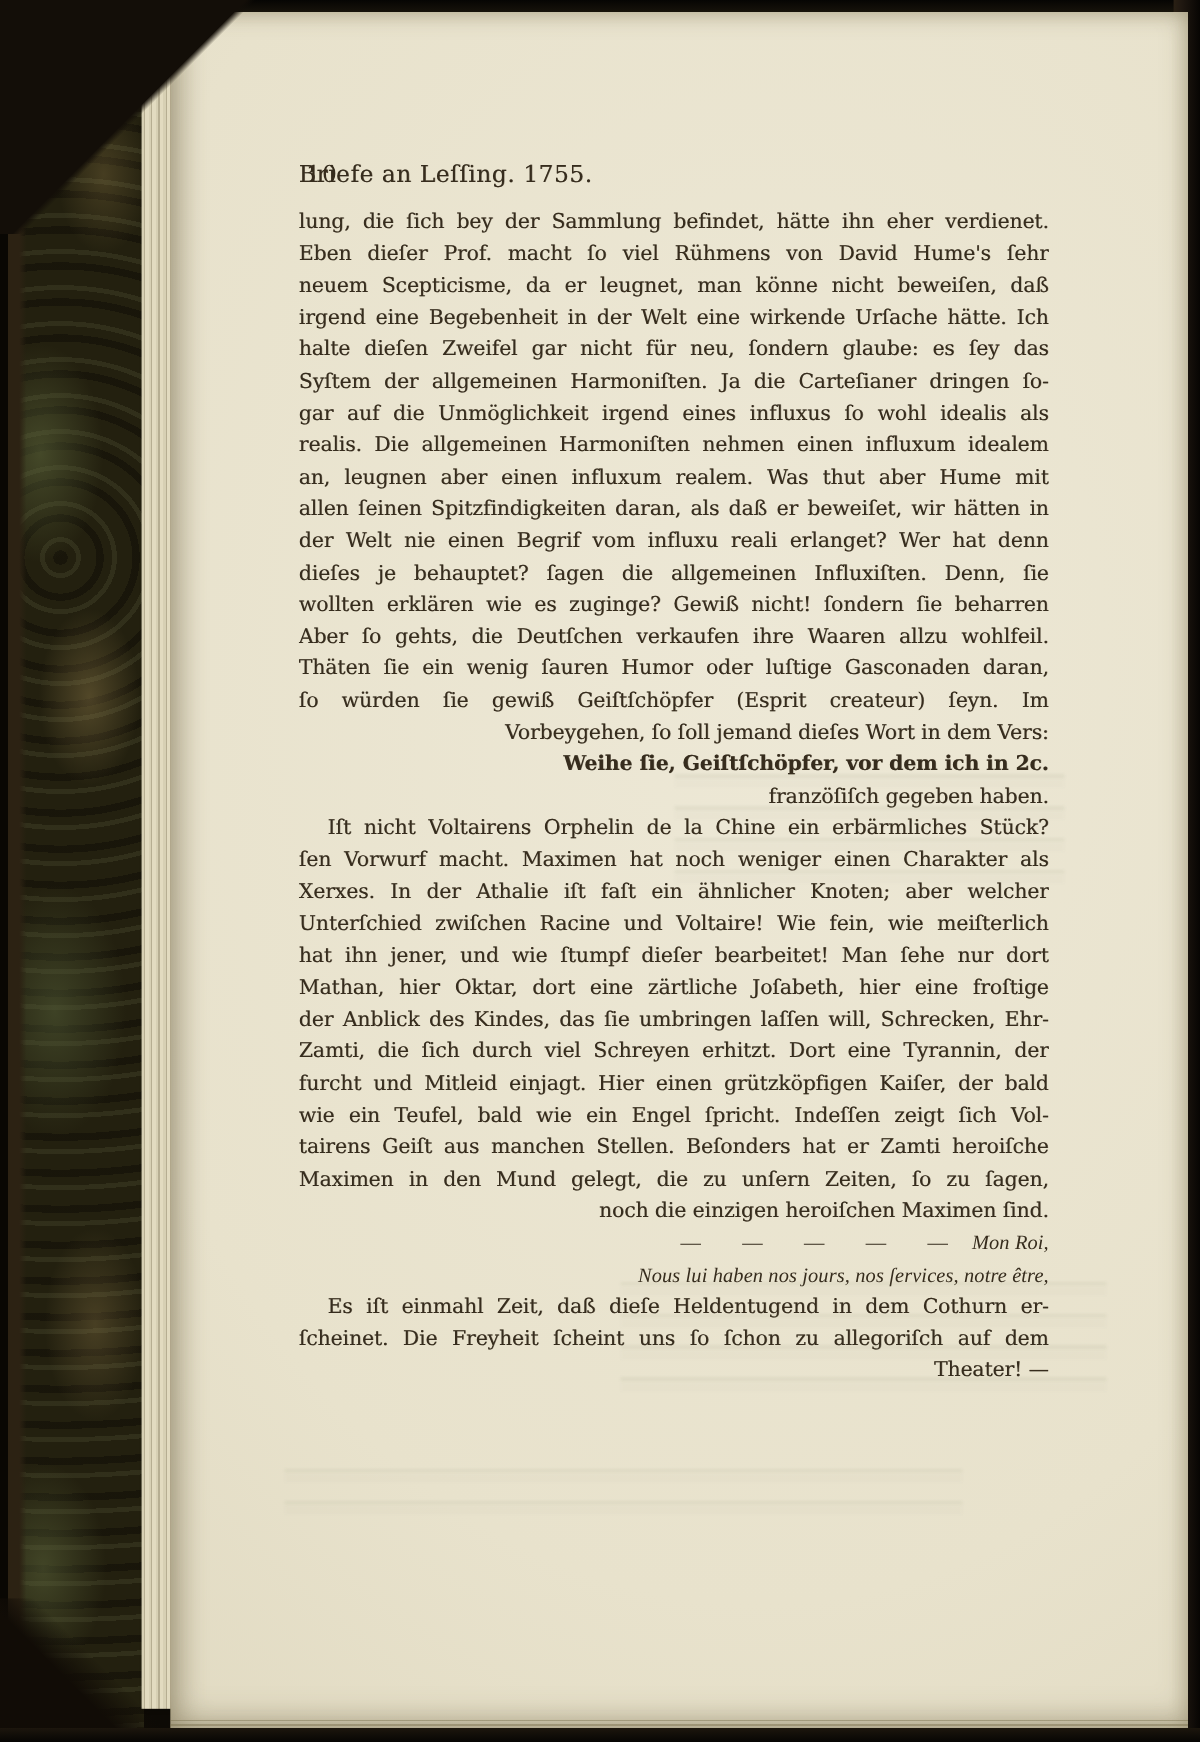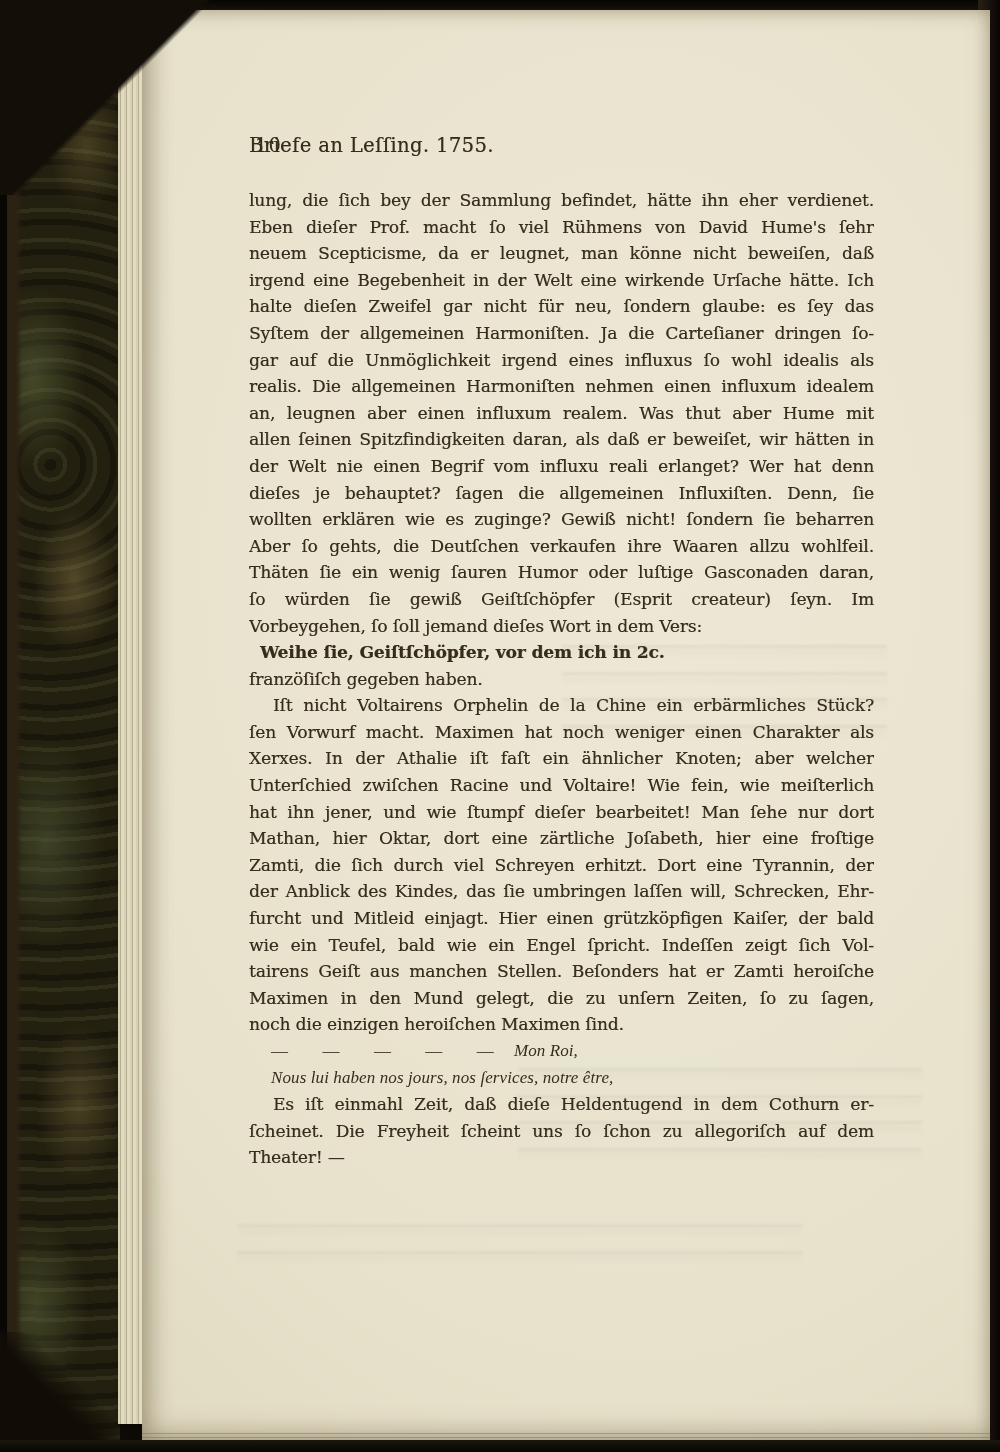--- a/index.html
+++ b/index.html
@@ -53,24 +53,24 @@
   .page::after{content:"";position:absolute;left:0;bottom:0;width:100%;height:12px;
     background:repeating-linear-gradient(0deg,
       rgba(120,110,75,.45) 0 1px, rgba(0,0,0,0) 1px 4px);}
 
   .header{position:relative;margin:122px 0 0 95px;width:625px;height:28px;
     line-height:28px;font-size:19.5px;}
   .pagenum{position:absolute;left:6px;top:0;letter-spacing:1px;}
   .running-title{display:block;text-align:left;letter-spacing:.4px;
     text-shadow:.4px 0 0 rgba(54,44,29,.55);}
 
-  .textblock{position:relative;margin:27px 0 0 95px;width:625px;overflow:hidden;
+  .textblock{position:relative;margin:12px 0 0 95px;width:625px;overflow:hidden;
     font-size:17px;line-height:26.6px;letter-spacing:-0.1px;
     text-shadow:.4px 0 0 rgba(54,44,29,.5);}
-  .line{height:26.6px;white-space:normal;text-align:left;}
+  .line{height:26.6px;white-space:normal;text-align:right;}
   .line.full{text-align:justify;text-align-last:justify;-moz-text-align-last:justify;}
   .line.ind{text-indent:24px;}
   .line.verse{padding-left:11px;font-weight:bold;}
   .line.quote{padding-left:22px;font-family:"Liberation Serif",serif;
     text-shadow:none;letter-spacing:.1px;}
   .line span.it{font-style:italic;}
   .line span.gap{word-spacing:30px;margin-right:20px;}
   .line span.roman{font-family:"Liberation Serif",serif;text-shadow:none;font-style:italic;}
 
   
@@ -115,22 +115,22 @@
         <div class="line full">ſo würden ſie gewiß Geiſtſchöpfer (Esprit createur) ſeyn. Im</div>
         <div class="line">Vorbeygehen, ſo ſoll jemand dieſes Wort in dem Vers:</div>
         <div class="line verse">Weihe ſie, Geiſtſchöpfer, vor dem ich in 2c.</div>
         <div class="line">franzöſiſch gegeben haben.</div>
         <div class="line full ind">Iſt nicht Voltairens Orphelin de la Chine ein erbärmliches Stück?</div>
         <div class="line full">ſen Vorwurf macht. Maximen hat noch weniger einen Charakter als</div>
         <div class="line full">Xerxes. In der Athalie iſt faſt ein ähnlicher Knoten; aber welcher</div>
         <div class="line full">Unterſchied zwiſchen Racine und Voltaire! Wie fein, wie meiſterlich</div>
         <div class="line full">hat ihn jener, und wie ſtumpf dieſer bearbeitet! Man ſehe nur dort</div>
         <div class="line full">Mathan, hier Oktar, dort eine zärtliche Joſabeth, hier eine froſtige</div>
+        <div class="line full">der Anblick des Kindes, das ſie umbringen laſſen will, Schrecken, Ehr-</div>
         <div class="line full">Zamti, die ſich durch viel Schreyen erhitzt. Dort eine Tyrannin, der</div>
-        <div class="line full">der Anblick des Kindes, das ſie umbringen laſſen will, Schrecken, Ehr-</div>
         <div class="line full">furcht und Mitleid einjagt. Hier einen grützköpfigen Kaiſer, der bald</div>
         <div class="line full">wie ein Teufel, bald wie ein Engel ſpricht. Indeſſen zeigt ſich Vol-</div>
         <div class="line full">tairens Geiſt aus manchen Stellen. Beſonders hat er Zamti heroiſche</div>
         <div class="line full">Maximen in den Mund gelegt, die zu unſern Zeiten, ſo zu ſagen,</div>
         <div class="line">noch die einzigen heroiſchen Maximen ſind.</div>
         <div class="line quote"><span class="gap">— — — — —</span><span class="roman">Mon Roi,</span></div>
         <div class="line quote"><span class="roman">Nous lui haben nos jours, nos ſervices, </span><span class="it">notre être,</span></div>
         <div class="line full ind">Es iſt einmahl Zeit, daß dieſe Heldentugend in dem Cothurn er-</div>
         <div class="line full">ſcheinet. Die Freyheit ſcheint uns ſo ſchon zu allegoriſch auf dem</div>
         <div class="line">Theater! —</div>

